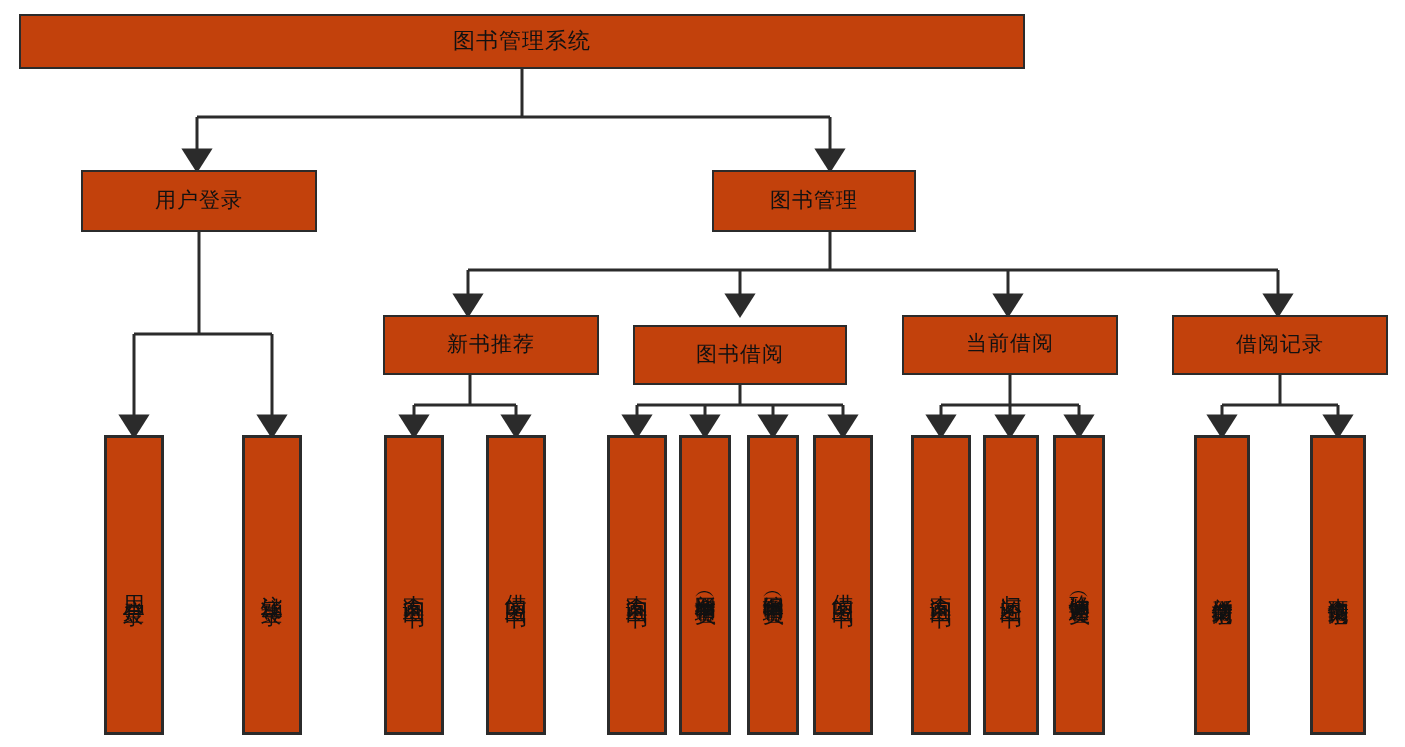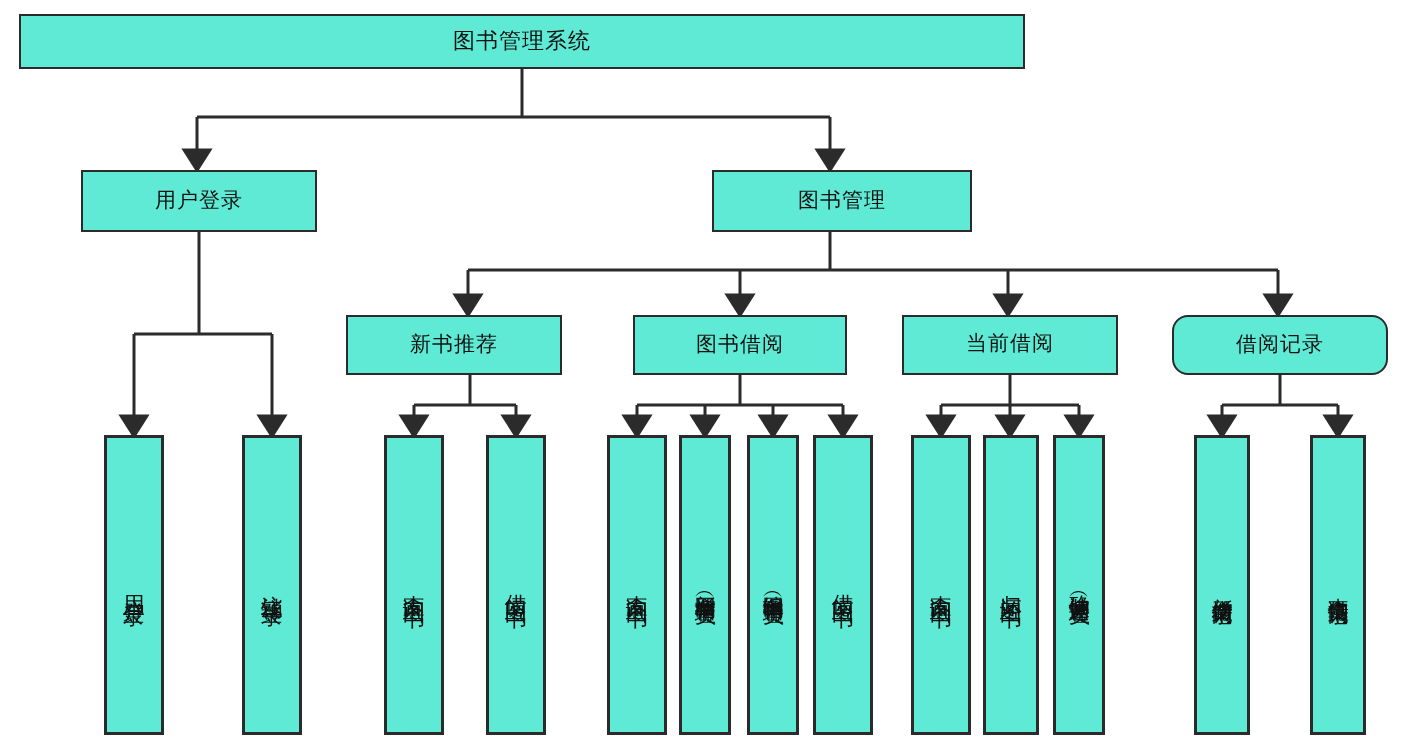--- a/index.html
+++ b/index.html
@@ -17,21 +17,21 @@
   }
   svg.edges{
     position:absolute;
     left:0; top:0;
     width:1405px; height:747px;
     pointer-events:none;
   }
   .node{
     position:absolute;
     box-sizing:border-box;
-    background:#5eead4;
+    background:#c2410c;
     border:2.5px solid #2b2b2b;
     display:flex;
     align-items:center;
     justify-content:center;
     text-align:center;
   }
   .node .label{
     font-size:21px;
     line-height:1.2;
     letter-spacing:1px;
@@ -122,34 +122,34 @@
     </g>
   </svg>
 
   <div class="node root" style="left:19px;top:14px;width:1006px;height:55px;">
     <span class="label">图书管理系统</span>
   </div>
 
   <div class="node" style="left:81px;top:170px;width:236px;height:62px;">
     <span class="label">用户登录</span>
   </div>
-  <div class="node" style="left:712px;top:170px;width:260px;height:62px;">
+  <div class="node" style="left:712px;top:170px;width:204px;height:62px;">
     <span class="label">图书管理</span>
   </div>
 
-  <div class="node" style="left:346px;top:315px;width:216px;height:60px;text-align:right;">
+  <div class="node" style="left:383px;top:315px;width:216px;height:60px;text-align:right;">
     <span class="label">新书推荐</span>
   </div>
-  <div class="node" style="left:633px;top:315px;width:214px;height:60px;">
+  <div class="node" style="left:633px;top:325px;width:214px;height:60px;">
     <span class="label">图书借阅</span>
   </div>
   <div class="node" style="left:902px;top:315px;width:216px;height:60px;font-family:Liberation Mono, monospace;">
     <span class="label">当前借阅</span>
   </div>
-  <div class="node" style="left:1172px;top:315px;width:216px;height:60px;border-radius:16px;">
+  <div class="node" style="left:1172px;top:315px;width:216px;height:60px;">
     <span class="label">借阅记录</span>
   </div>
 
   <div class="node leaf" style="left:104px;top:435px;width:60px;height:300px;">
     <span class="label">用户登录</span>
   </div>
   <div class="node leaf" style="left:242px;top:435px;width:60px;height:300px;">
     <span class="label">注销登录</span>
   </div>
 

